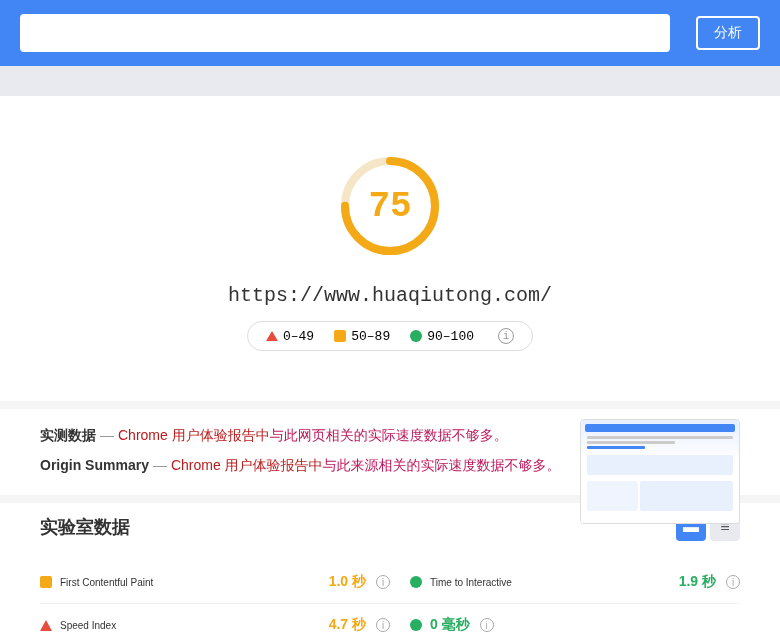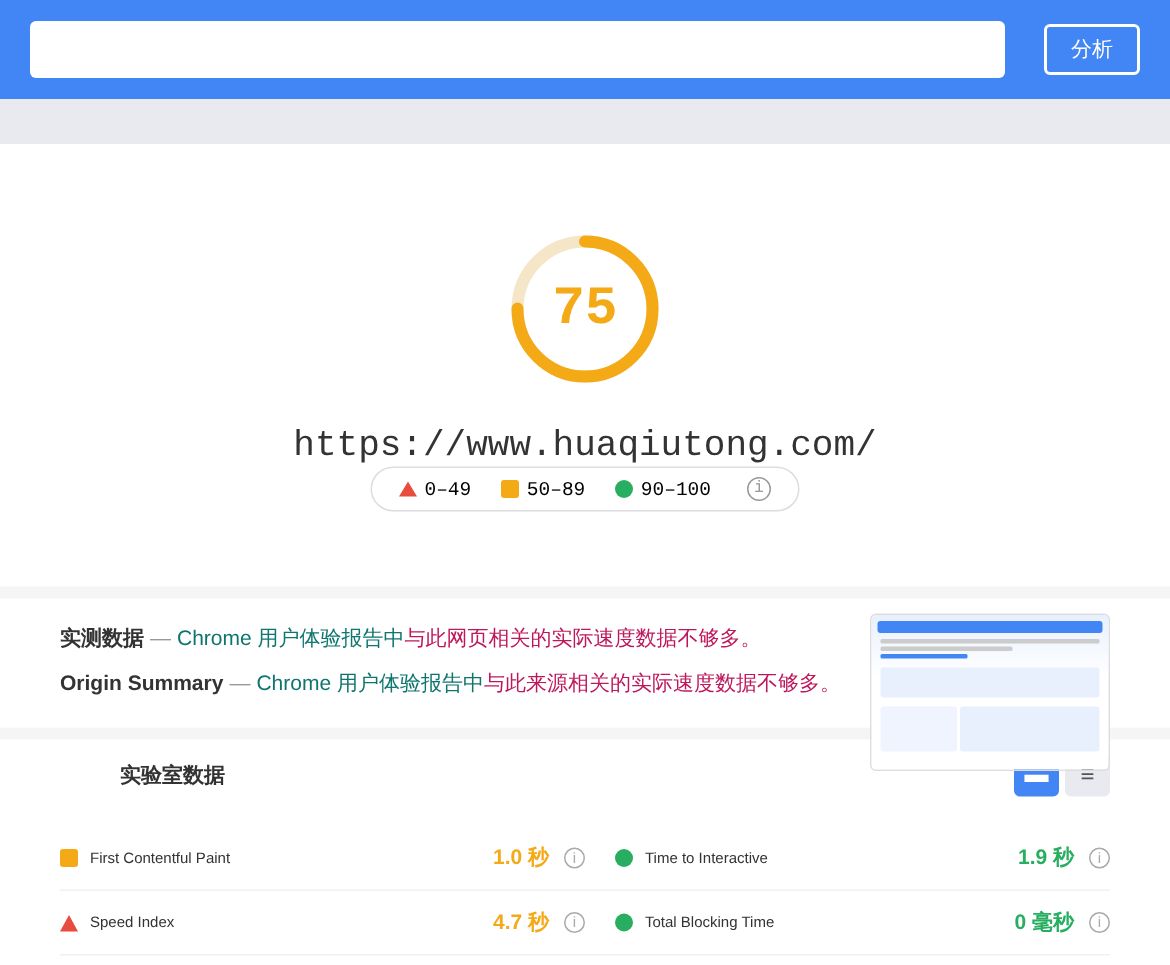--- a/index.html
+++ b/index.html
@@ -81,22 +81,23 @@
     .score-number {
       position: absolute;
       top: 50%;
       left: 50%;
       transform: translate(-50%, -50%);
       font-size: 36px;
       font-weight: bold;
       color: #f4a916;
     }
     .score-url {
-      font-size: 24px;
-      color: #333;
+      font-size: 20px;
+      color: #333;
+      margin-bottom: 14px;
     }
     .score-legend {
       display: flex;
       gap: 20px;
       align-items: center;
       border: 1px solid #ddd;
       border-radius: 20px;
       padding: 6px 18px;
       font-size: 13px;
     }
@@ -125,39 +126,38 @@
     }
     .field-dash {
       color: #999;
       margin: 0 4px;
     }
     .field-link {
       color: #be185d;
       cursor: pointer;
     }
     .field-text {
-      color: #0f766e;
+      color: #b91c1c;
     }
 
     
     .lab-section {
       background: #fff;
       padding: 10px 40px 20px 40px;
     }
     .lab-header {
       display: flex;
       align-items: center;
       justify-content: space-between;
       margin-bottom: 20px;
     }
     .lab-title {
-      font-size: 14px;
+      font-size: 18px;
       font-weight: bold;
       color: #333;
-      margin-left: 40px;
     }
     .lab-controls {
       display: flex;
       gap: 4px;
     }
     .ctrl-btn {
       width: 30px; height: 28px;
       border: none;
       border-radius: 4px;
       cursor: pointer;
@@ -336,19 +336,18 @@
 
     <div class="metric-row">
       <div class="metric-icon-triangle"></div>
       <span class="metric-name">Speed Index</span>
       <span class="metric-value-orange">4.7 秒</span>
       <div class="metric-info">i</div>
     </div>
 
     <div class="metric-row" style="padding-left:20px;">
       <div class="metric-icon-green"></div>
-      <span class="metric-name">Total Blocking Time</span>
       <span class="metric-value-green">0 毫秒</span>
       <div class="metric-info">i</div>
     </div>
 
   </div>
 </div>
 
 </body></html>

